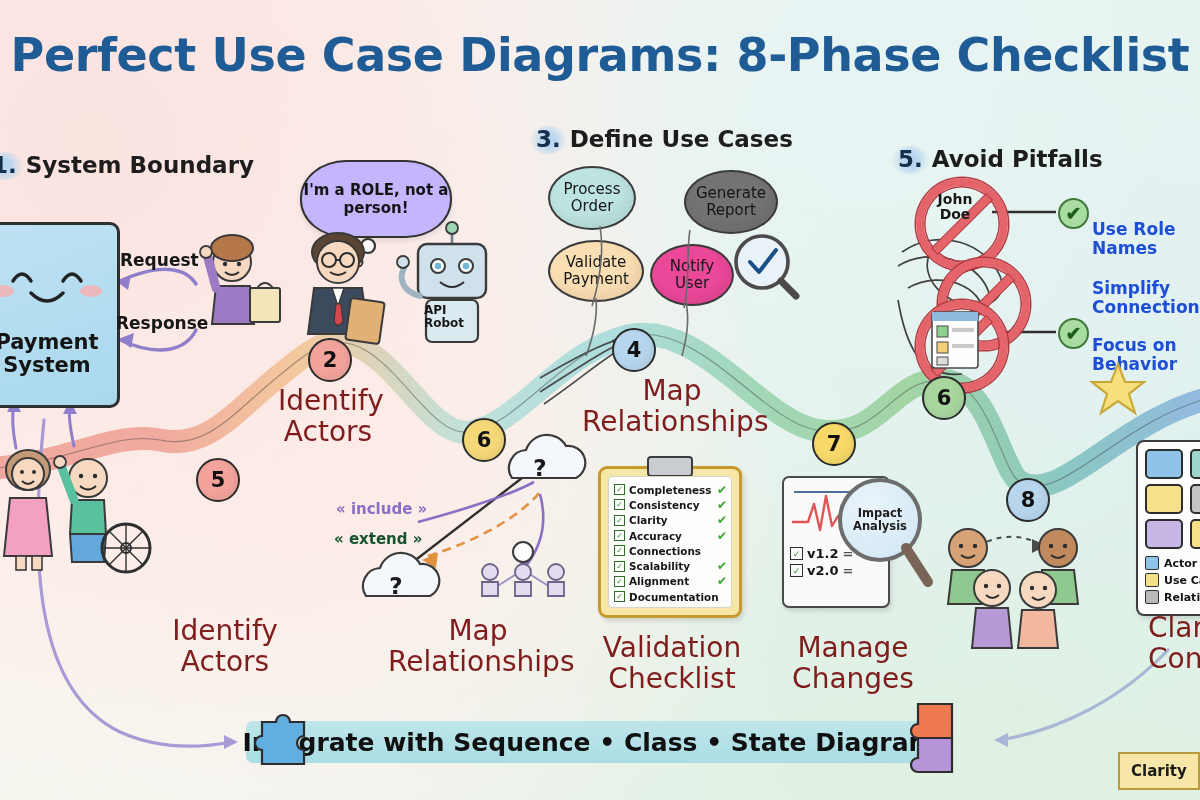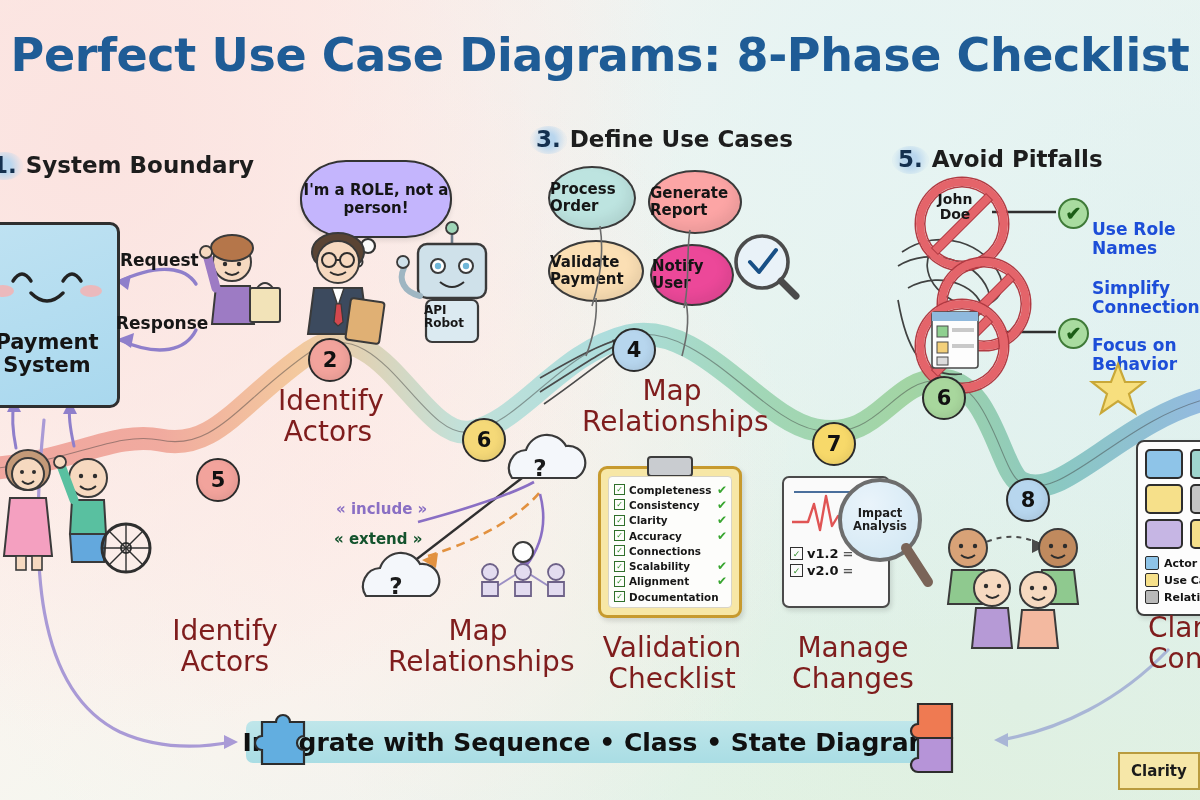--- a/index.html
+++ b/index.html
@@ -54,22 +54,22 @@
   
   .thought{position:absolute;left:300px;top:160px;width:148px;height:74px;
     background:#c4b5fd;border:2.6px solid #333;border-radius:46px/38px;
     display:flex;align-items:center;justify-content:center;text-align:center;
     font-size:15px;font-weight:bold;color:#151515;line-height:1.2;
     font-family:"DejaVu Sans",sans-serif;
     box-shadow:0 3px 5px rgba(0,0,0,.09);}
 
   
   .ucase{position:absolute;border:2.4px solid #3a3a3a;border-radius:50%;
-    display:flex;align-items:center;justify-content:center;
-    font-size:15px;font-weight:bold;color:#151515;line-height:1.12;
+    display:flex;align-items:center;justify-content:center;text-align:center;
+    font-size:15px;font-weight:normal;color:#151515;line-height:1.12;
     font-family:"DejaVu Sans",sans-serif;box-shadow:inset -5px -6px 12px rgba(0,0,0,.07);}
 
   
   .pit-text{position:absolute;font-size:17px;font-weight:bold;color:#1d4ed8;
     line-height:1.12;font-family:"DejaVu Sans",sans-serif;margin-top:24px;}
   .noentry{position:absolute;border-radius:50%;border:8px solid #e4646a;
     box-shadow:0 0 0 1.5px #b03a42 inset,0 0 0 1.5px #b03a42;}
   .noentry .bar{position:absolute;left:50%;top:50%;width:100%;height:8px;
     background:#e4646a;transform:translate(-50%,-50%) rotate(-45deg);
     box-shadow:0 0 0 1px #b03a42;}
@@ -296,21 +296,21 @@
     <path d="M 420 296 C 404 292 398 280 404 268" fill="none" stroke="#9fb6c2" stroke-width="6" stroke-linecap="round"></path>
     <circle cx="403" cy="262" r="6" fill="#cfe1ea" stroke="#3a3a3a" stroke-width="1.8"></circle>
   </g>
 </svg>
 <div class="hand" style="left:424px;top:304px;font-size:12px;font-weight:bold;line-height:1.08;text-align:left;width:46px;"><span>API Robot</span></div>
 
 <div class="sec-head" style="left:530px;top:126px;">
   <span class="sec-num">3.</span><span>Define Use Cases</span>
 </div>
 <div class="ucase" style="left:548px;top:166px;width:84px;height:60px;background:#bde4e0;">Process Order</div>
-<div class="ucase" style="left:648px;top:170px;width:90px;height:60px;background:#fca5a5;">Generate Report</div>
+<div class="ucase" style="left:684px;top:170px;width:90px;height:60px;background:#737373;">Generate Report</div>
 <div class="ucase" style="left:548px;top:240px;width:92px;height:58px;background:#fbdfb4;">Validate Payment</div>
 <div class="ucase" style="left:650px;top:244px;width:80px;height:58px;background:#ec4899;">Notify User</div>
 <svg class="full" style="pointer-events:none;">
   <g fill="none" stroke="#6a6a6a" stroke-width="1.6">
     <path d="M 600 226 C 604 252 600 280 592 306"></path>
     <path d="M 690 230 C 686 252 690 284 684 308"></path>
     <path d="M 596 298 C 598 320 592 340 586 356"></path>
     <path d="M 686 302 C 690 322 686 340 682 356"></path>
   </g>
 

